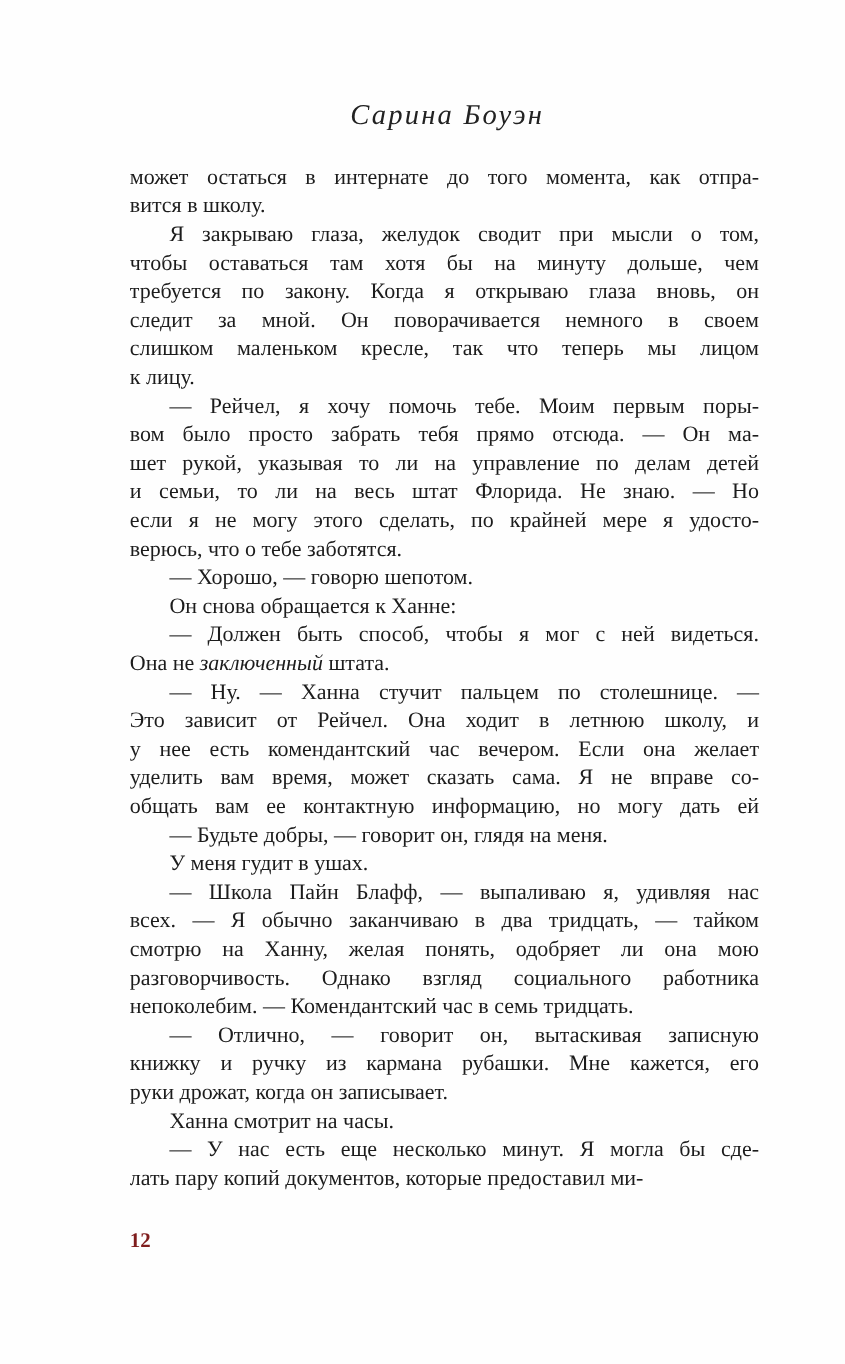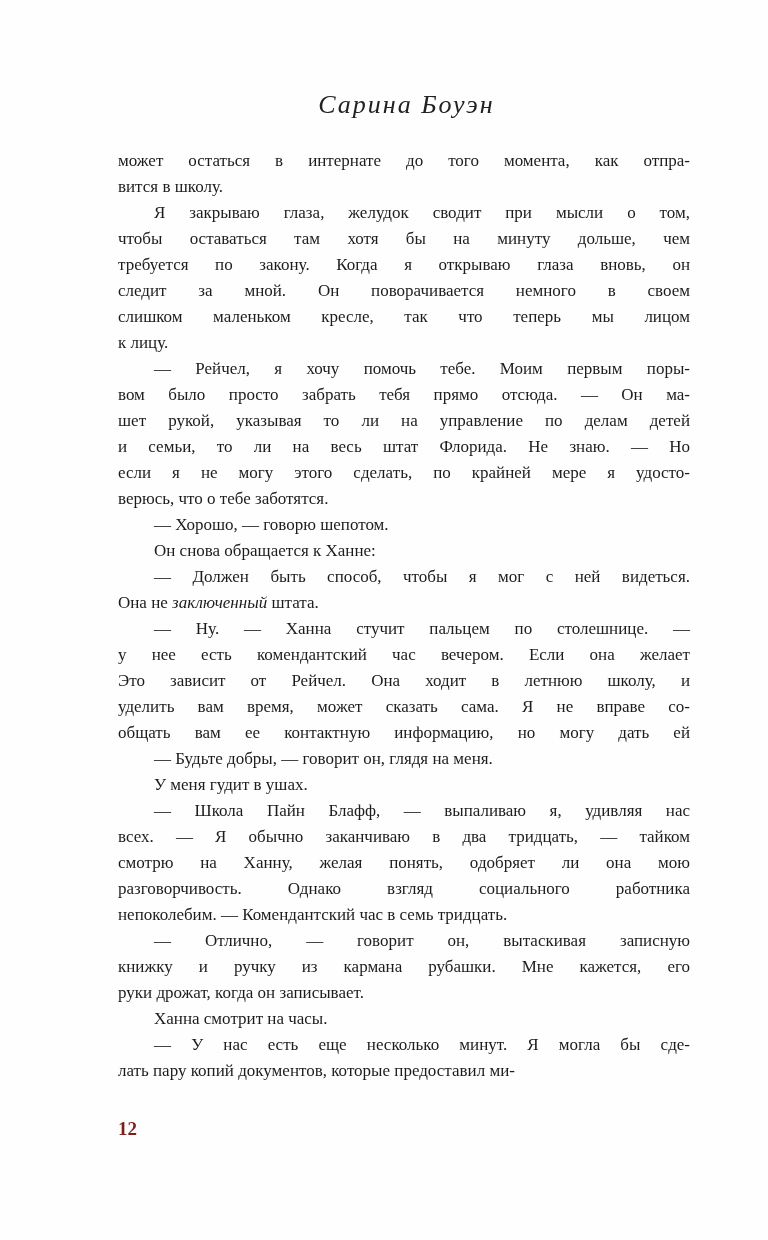--- a/index.html
+++ b/index.html
@@ -26,21 +26,21 @@
     font-size: 26px;
     letter-spacing: 2px;
     color: #222;
     margin-left: 45px;
   }
   .text-block {
     position: absolute;
     top: 148px;
     left: 118px;
     width: 572px;
-    font-size: 17px;
+    font-size: 20px;
     line-height: 26px;
   }
   .paragraph {
     margin: 0;
     padding: 0;
   }
   .paragraph .line {
     text-align: justify;
     text-align-last: justify;
     min-height: 26px;
@@ -96,22 +96,22 @@
       </div>
       <div class="paragraph indent">
         <div class="line first last">Он снова обращается к Ханне:</div>
       </div>
       <div class="paragraph indent">
         <div class="line first">— Должен быть способ, чтобы я мог с ней видеться.</div>
         <div class="line last">Она не <i>заключенный</i> штата.</div>
       </div>
       <div class="paragraph indent">
         <div class="line first">— Ну. — Ханна стучит пальцем по столешнице. —</div>
+        <div class="line">Это зависит от Рейчел. Она ходит в летнюю школу, и</div>
         <div class="line">у нее есть комендантский час вечером. Если она желает</div>
-        <div class="line">Это зависит от Рейчел. Она ходит в летнюю школу, и</div>
         <div class="line">уделить вам время, может сказать сама. Я не вправе со-</div>
         <div class="line">общать вам ее контактную информацию, но могу дать ей</div>
       </div>
       <div class="paragraph indent">
         <div class="line first last">— Будьте добры, — говорит он, глядя на меня.</div>
       </div>
       <div class="paragraph indent">
         <div class="line first last">У меня гудит в ушах.</div>
       </div>
       <div class="paragraph indent">

